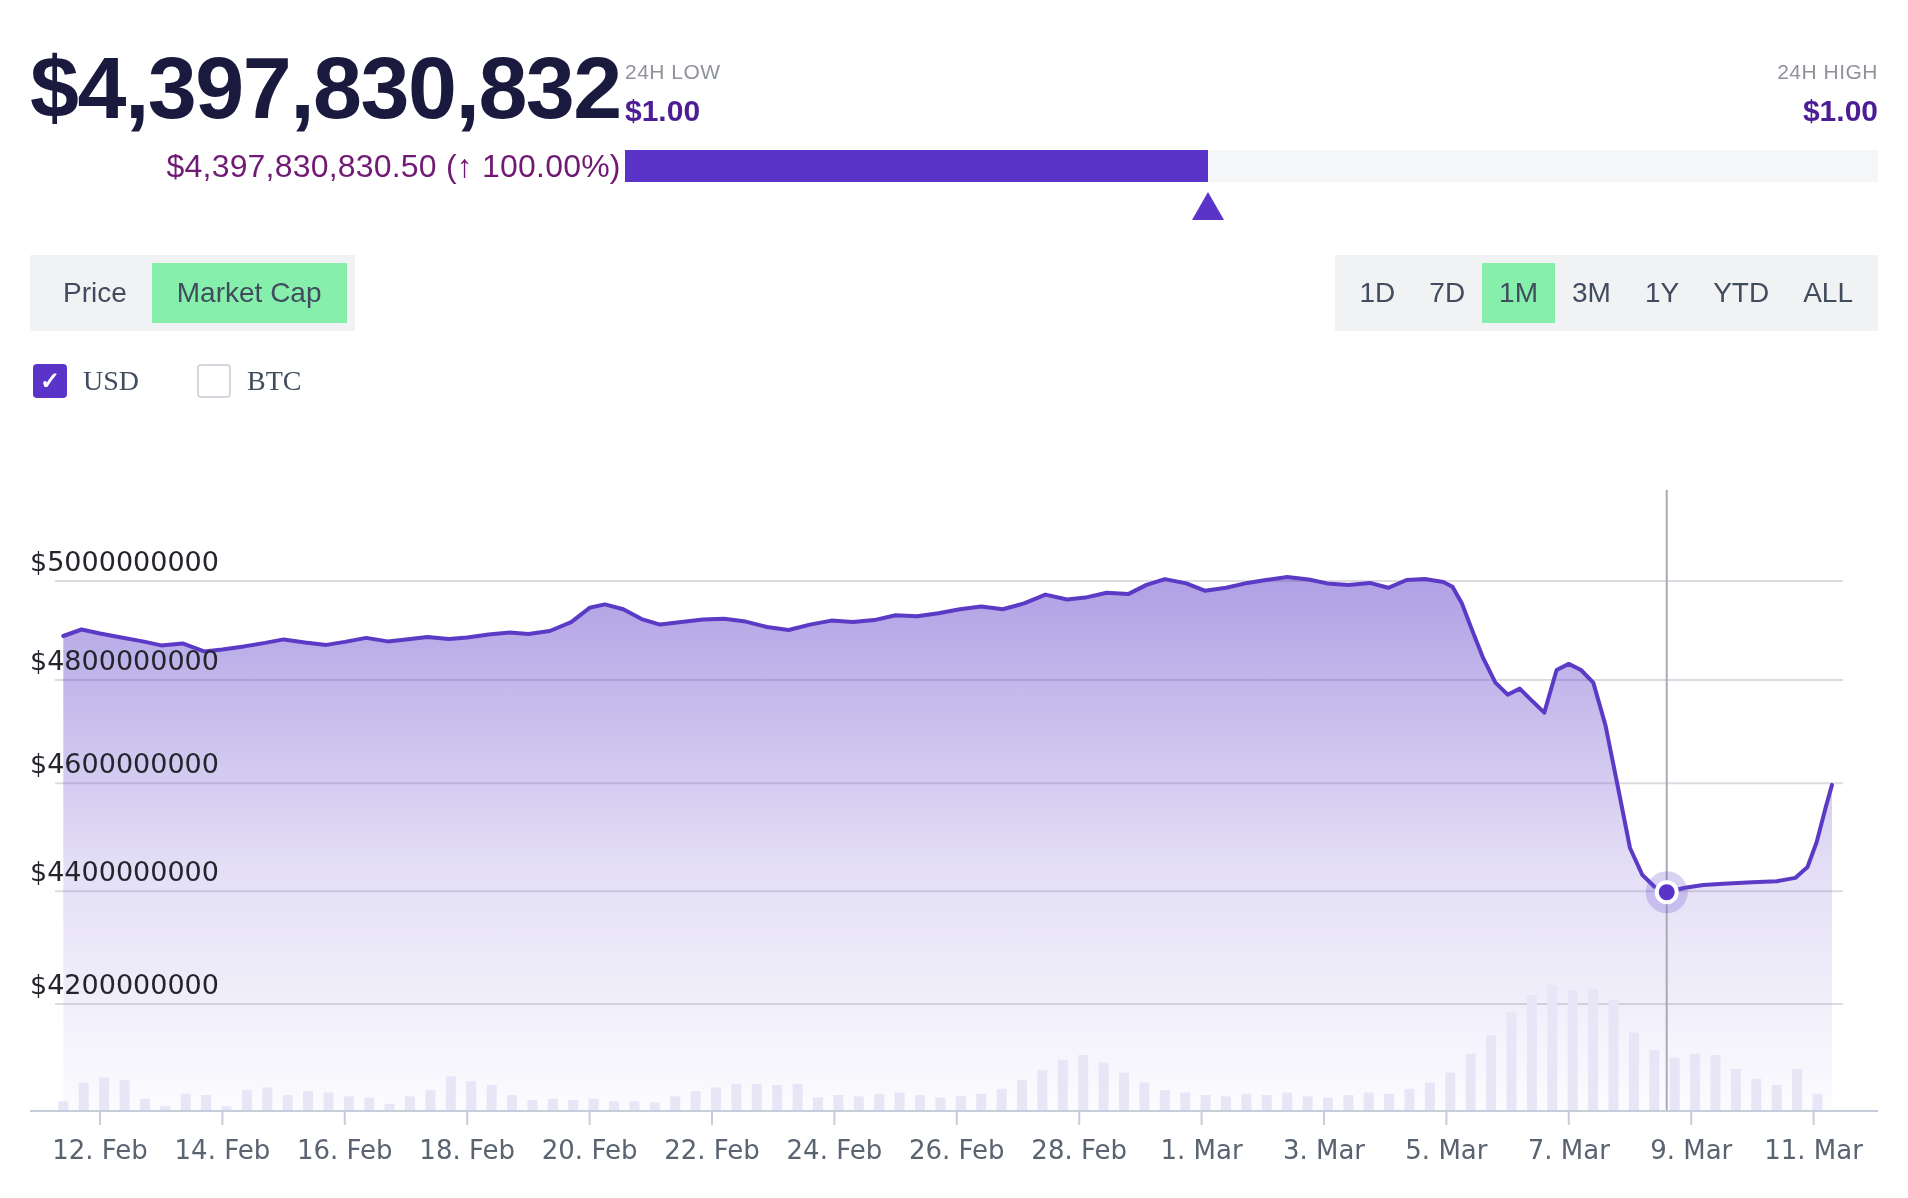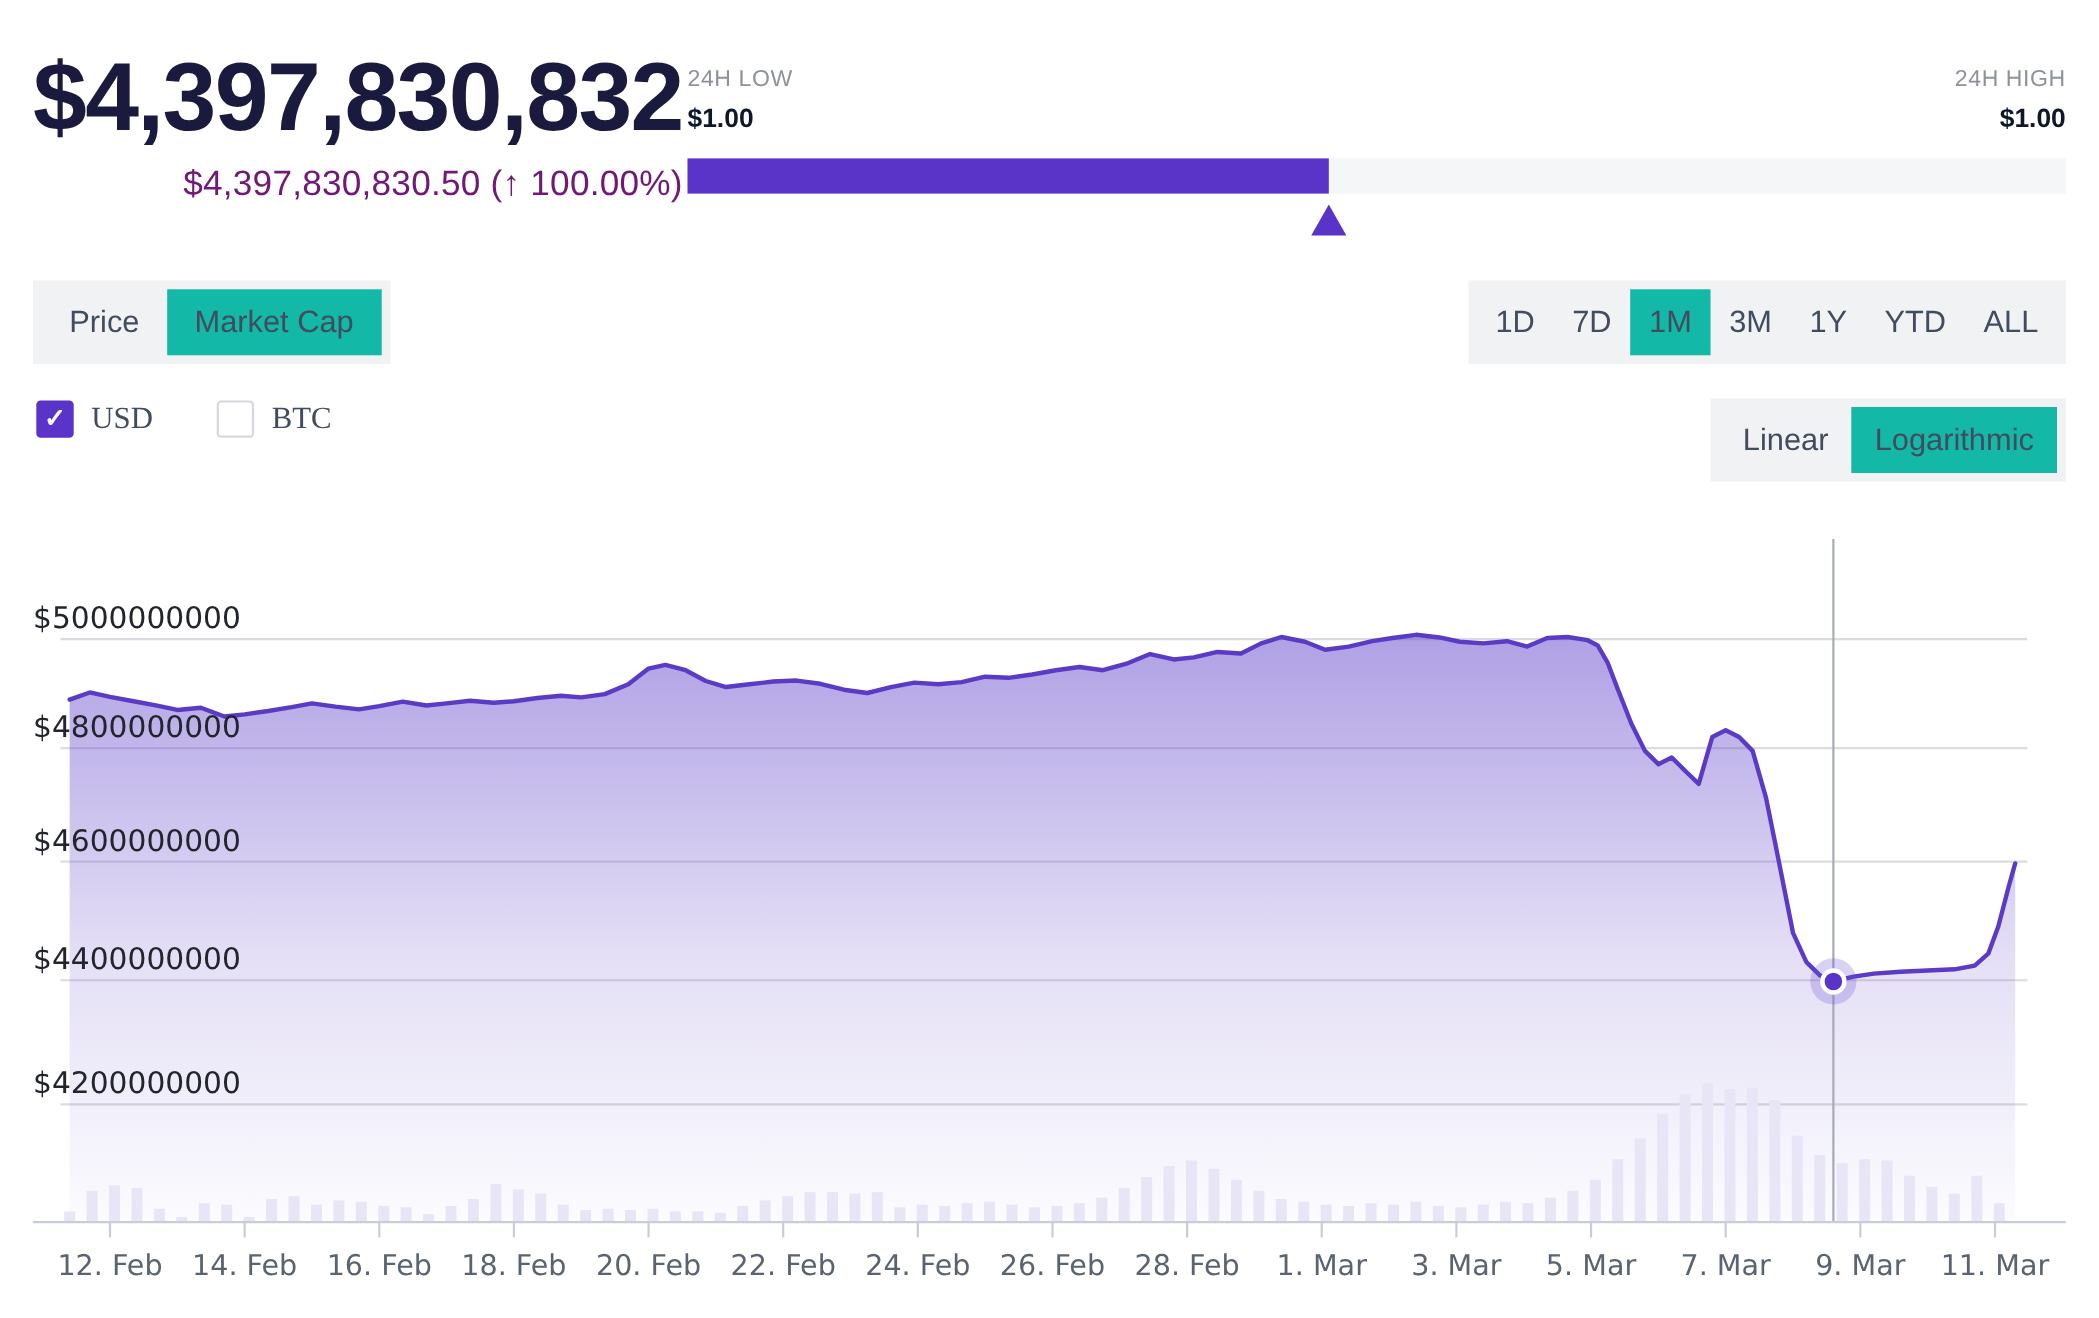--- a/index.html
+++ b/index.html
@@ -9,37 +9,37 @@
   
   .header-left{position:absolute;left:30px;top:44px;text-align:right;}
   .big-value{font-size:88px;font-weight:600;color:#1A1A3E;letter-spacing:-1.5px;line-height:1;}
   .change-line{margin-top:16px;font-size:32px;font-weight:500;color:#701a75;letter-spacing:0.2px;}
 
   
   .header-right{position:absolute;left:610px;right:30px;top:60px;margin-left:15px;}
   .hr-row{display:flex;justify-content:space-between;align-items:baseline;}
   .hr-label{font-size:21px;color:#8E929B;letter-spacing:0.5px;font-weight:400;}
   .hr-values{margin-top:10px;}
-  .hr-value{font-size:24px;font-weight:600;color:#0f172a;}
+  .hr-value{font-size:30px;font-weight:600;color:#4c1d95;}
   .range-track{margin-top:22px;height:32px;background:#F5F6F8;position:relative;}
   .range-fill{position:absolute;left:0;top:0;bottom:0;background:#5A33C8;}
   .tri-row{position:relative;height:40px;}
   .triangle{position:absolute;top:10px;width:0;height:0;
     border-left:16px solid transparent;border-right:16px solid transparent;
     border-bottom:28px solid #5A33C8;}
 
   
   .controls-row{position:absolute;top:255px;left:30px;right:30px;display:flex;justify-content:space-between;}
   .seg{display:flex;align-items:center;background:#F1F2F4;padding:8px;height:76px;box-sizing:border-box;}
   .seg .tab{height:60px;display:flex;align-items:center;justify-content:center;
     font-size:28px;color:#414C5E;cursor:pointer;white-space:nowrap;}
   .seg.metric .tab{padding:0 25px;}
   .seg.range .tab{padding:0 17px;}
   .seg.scale .tab{padding:0 21px;}
-  .seg .tab.sel{background:#14b8a6;}
+  .seg .tab.sel{background:#86efac;}
 
   
   .checks{position:absolute;top:364px;left:33px;display:flex;align-items:center;}
   .check-item{display:flex;align-items:center;margin-right:58px;cursor:pointer;}
   .checkbox{width:34px;height:34px;box-sizing:border-box;border-radius:4px;display:flex;
     align-items:center;justify-content:center;}
   .checkbox.on{background:#5A33C8;}
   .checkbox.off{background:#fff;border:2px solid #D5D8DE;}
   .checkbox .mark{color:#fff;font-size:24px;font-weight:bold;line-height:1;}
   .check-label{margin-left:16px;font-size:28px;color:#414C5E;font-family:Liberation Serif, serif;}
@@ -96,24 +96,20 @@
       <div class="check-item">
         <div class="checkbox on" style="background: rgb(90, 51, 200);">
           <span class="mark">✓</span>
         </div>
         <span class="check-label">USD</span>
       </div>
       <div class="check-item">
         <div class="checkbox off"></div>
         <span class="check-label">BTC</span>
       </div>
-    </div>
-  <div class="seg scale scale-seg" id="scale-tabs">
-      <div class="tab">Linear</div>
-      <div class="tab sel">Logarithmic</div>
     </div>
 
   <svg id="chart-svg" width="1908" height="758" viewBox="0 0 1908 758">
       <defs>
         <linearGradient id="areaGrad" x1="0" y1="0" x2="0" y2="1">
           <stop offset="0%" stop-color="rgba(96,66,202,0.50)"></stop>
           <stop offset="55%" stop-color="rgba(96,66,202,0.17)"></stop>
           <stop offset="100%" stop-color="rgba(96,66,202,0.02)"></stop>
         </linearGradient>
       </defs>

